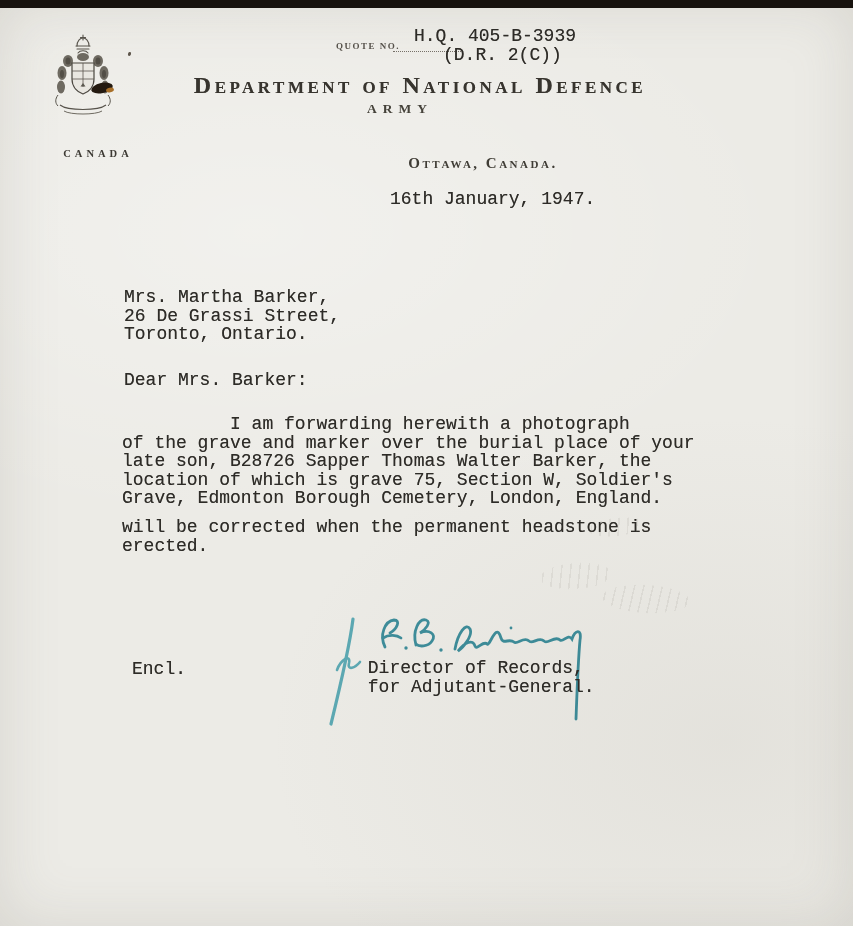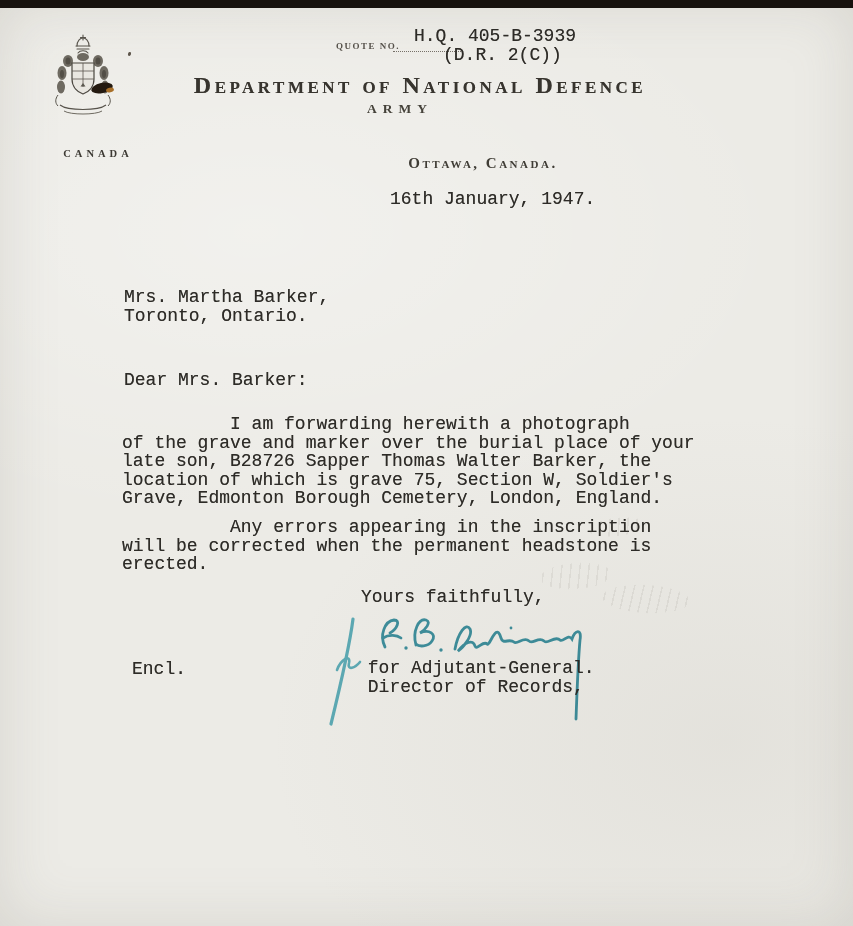--- a/index.html
+++ b/index.html
@@ -116,40 +116,39 @@
   <div class="typed file-reference">(D.R. 2(C))</div>
 
   <div class="dept">Department of National Defence</div>
   <div class="branch">Army</div>
   <div class="place">Ottawa, Canada.</div>
 
   <div class="typed date-line">16th January, 1947.</div>
 
   <div class="recipient">
     <div class="typed">Mrs. Martha Barker,</div>
+    <div class="typed">26 De Grassi Street,</div>
     <div class="typed">Toronto, Ontario.</div>
   </div>
 
   <div class="typed salutation">Dear Mrs. Barker:</div>
 
   <div class="para1">
     <div class="typed">          I am forwarding herewith a photograph</div>
     <div class="typed">of the grave and marker over the burial place of your</div>
     <div class="typed">late son, B28726 Sapper Thomas Walter Barker, the</div>
     <div class="typed">location of which is grave 75, Section W, Soldier's</div>
     <div class="typed">Grave, Edmonton Borough Cemetery, London, England.</div>
   </div>
 
   <div class="para2">
-    <div class="typed">          Any errors appearing in the inscription</div>
     <div class="typed">will be corrected when the permanent headstone is</div>
     <div class="typed">erected.</div>
   </div>
 
-  <div class="typed valediction">Yours faithfully,</div>
 
   <svg class="signature" viewBox="0 0 292 125" aria-label="F. B. Rading">
     <g fill="none" stroke="#64b7c6" stroke-width="3.2" stroke-linecap="round">
       <path d="M38 12C35 36 26 76 16 117"></path>
       <path d="M22 63C26 52 36 47 34 56C32 64 40 61 45 55" stroke-width="2.6"></path>
     </g>
     <g fill="none" stroke="#4399ab" stroke-width="2.8" stroke-linecap="round">
       <path d="M70 40C64 28 70 14 79 13C86 13 82 22 75 26"></path>
       <path d="M68 31C74 27 82 28 86 31"></path>
       <path d="M101 38C97 24 104 11 111 13C117 15 110 23 105 26C114 22 122 27 117 34C113 40 104 40 101 37"></path>
@@ -158,21 +157,21 @@
     <g fill="#4399ab">
       <circle cx="91" cy="41" r="1.7"></circle>
       <circle cx="126" cy="43" r="1.7"></circle>
       <circle cx="196" cy="21" r="1.4"></circle>
     </g>
   </svg>
 
   <div class="typed enclosure">Encl.</div>
 
   <div class="signatory">
+    <div class="typed"> Director of Records,</div>
     <div class="typed"> for Adjutant-General.</div>
-    <div class="typed"> Director of Records,</div>
   </div>
 
   <div class="smudge s1"></div>
   <div class="smudge s2"></div>
   <div class="smudge s3"></div>
 
 </main>
 
 </body></html>

